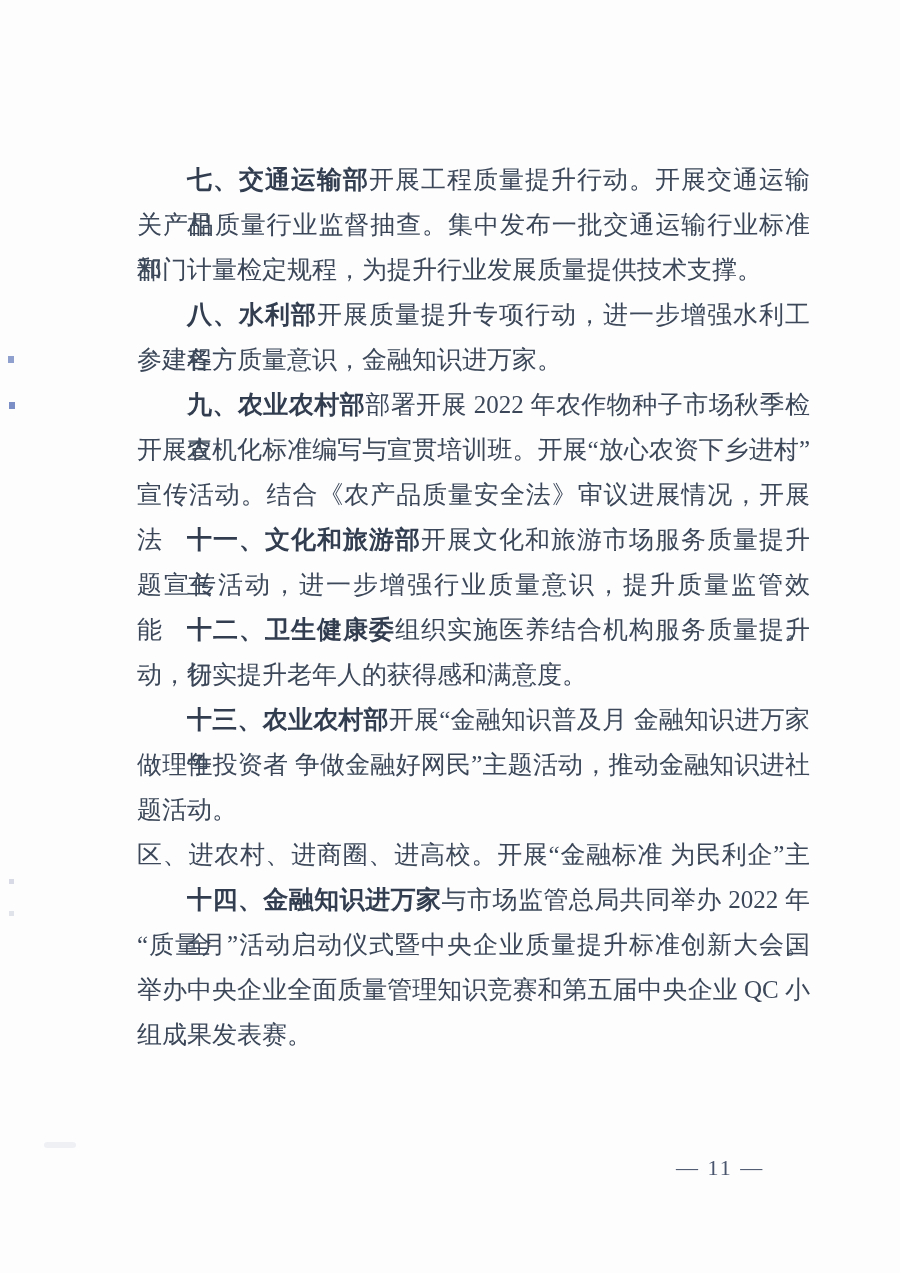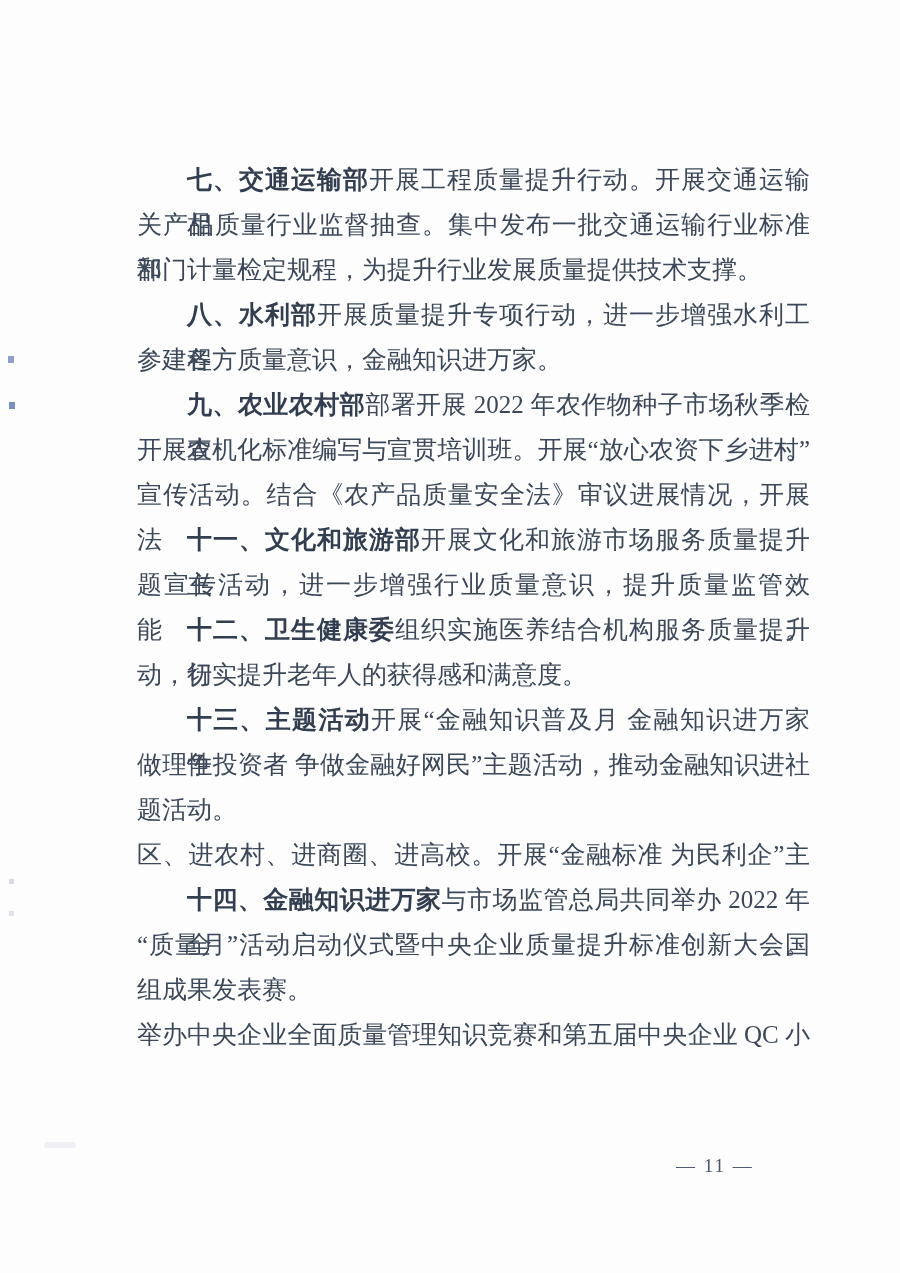--- a/index.html
+++ b/index.html
@@ -39,21 +39,21 @@
   .line.indent { padding-left: 50px; }
   .bold {
     font-family: "Liberation Sans", "DejaVu Sans", sans-serif;
     font-weight: 700;
     color: var(--heading-color, #323e50);
   }
   .page-number {
     position: absolute;
     left: 676px; top: 1155px;
     width: 110px;
-    font-size: 19px;
+    font-size: 22px;
     letter-spacing: 2px;
     color: #49546d;
     text-align: left;
     font-family: "Liberation Serif", "DejaVu Serif", serif;
   }
   
   .artifact { position: absolute; }
   .a1 { left: 8px;  top: 356px;  width: 6px;  height: 7px; background: #7b8fc7; opacity: .85; }
   .a2 { left: 9px;  top: 402px;  width: 6px;  height: 7px; background: #6d82c0; opacity: .9; }
   .a3 { left: 9px;  top: 879px;  width: 5px;  height: 5px; background: #b9bfd0; opacity: .55; }
@@ -71,28 +71,28 @@
       <div class="line last"><span>部门计量检定规程，为提升行业发展质量提供技术支撑。</span></div>
       <div class="line indent full"><span class="bold">八、水利部</span><span>开展质量提升专项行动，进一步增强水利工程</span></div>
       <div class="line last"><span>参建各方质量意识，金融知识进万家。</span></div>
       <div class="line indent full"><span class="bold">九、农业农村部</span><span>部署开展 2022 年农作物种子市场秋季检查。</span></div>
       <div class="line full"><span>开展农机化标准编写与宣贯培训班。开展“放心农资下乡进村”</span></div>
       <div class="line full"><span>宣传活动。结合《农产品质量安全法》审议进展情况，开展法</span></div>
       <div class="line indent full"><span class="bold">十一、文化和旅游部</span><span>开展文化和旅游市场服务质量提升主</span></div>
       <div class="line full"><span>题宣传活动，进一步增强行业质量意识，提升质量监管效能。</span></div>
       <div class="line indent full"><span class="bold">十二、卫生健康委</span><span>组织实施医养结合机构服务质量提升行</span></div>
       <div class="line last"><span>动，切实提升老年人的获得感和满意度。</span></div>
-      <div class="line indent full"><span class="bold">十三、主题活动</span><span>开展“金融知识普及月 金融知识进万家 争</span></div>
+      <div class="line indent full"><span class="bold">十三、农业农村部</span><span>开展“金融知识普及月 金融知识进万家 争</span></div>
       <div class="line full"><span>做理性投资者 争做金融好网民”主题活动，推动金融知识进社</span></div>
       <div class="line last"><span>题活动。</span></div>
       <div class="line full"><span>区、进农村、进商圈、进高校。开展“金融标准 为民利企”主</span></div>
       <div class="line indent full"><span class="bold">十四、金融知识进万家</span><span>与市场监管总局共同举办 2022 年全国</span></div>
       <div class="line full"><span>“质量月”活动启动仪式暨中央企业质量提升标准创新大会。</span></div>
+      <div class="line full"><span>举办中央企业全面质量管理知识竞赛和第五届中央企业 QC 小</span></div>
       <div class="line last"><span>组成果发表赛。</span></div>
-      <div class="line full"><span>举办中央企业全面质量管理知识竞赛和第五届中央企业 QC 小</span></div>
     </div>
 
   <div class="page-number">— 11 —</div>
 
   <div class="artifact a1"></div>
   <div class="artifact a2"></div>
   <div class="artifact a3"></div>
   <div class="artifact a4"></div>
   <div class="artifact a5"></div>
 

